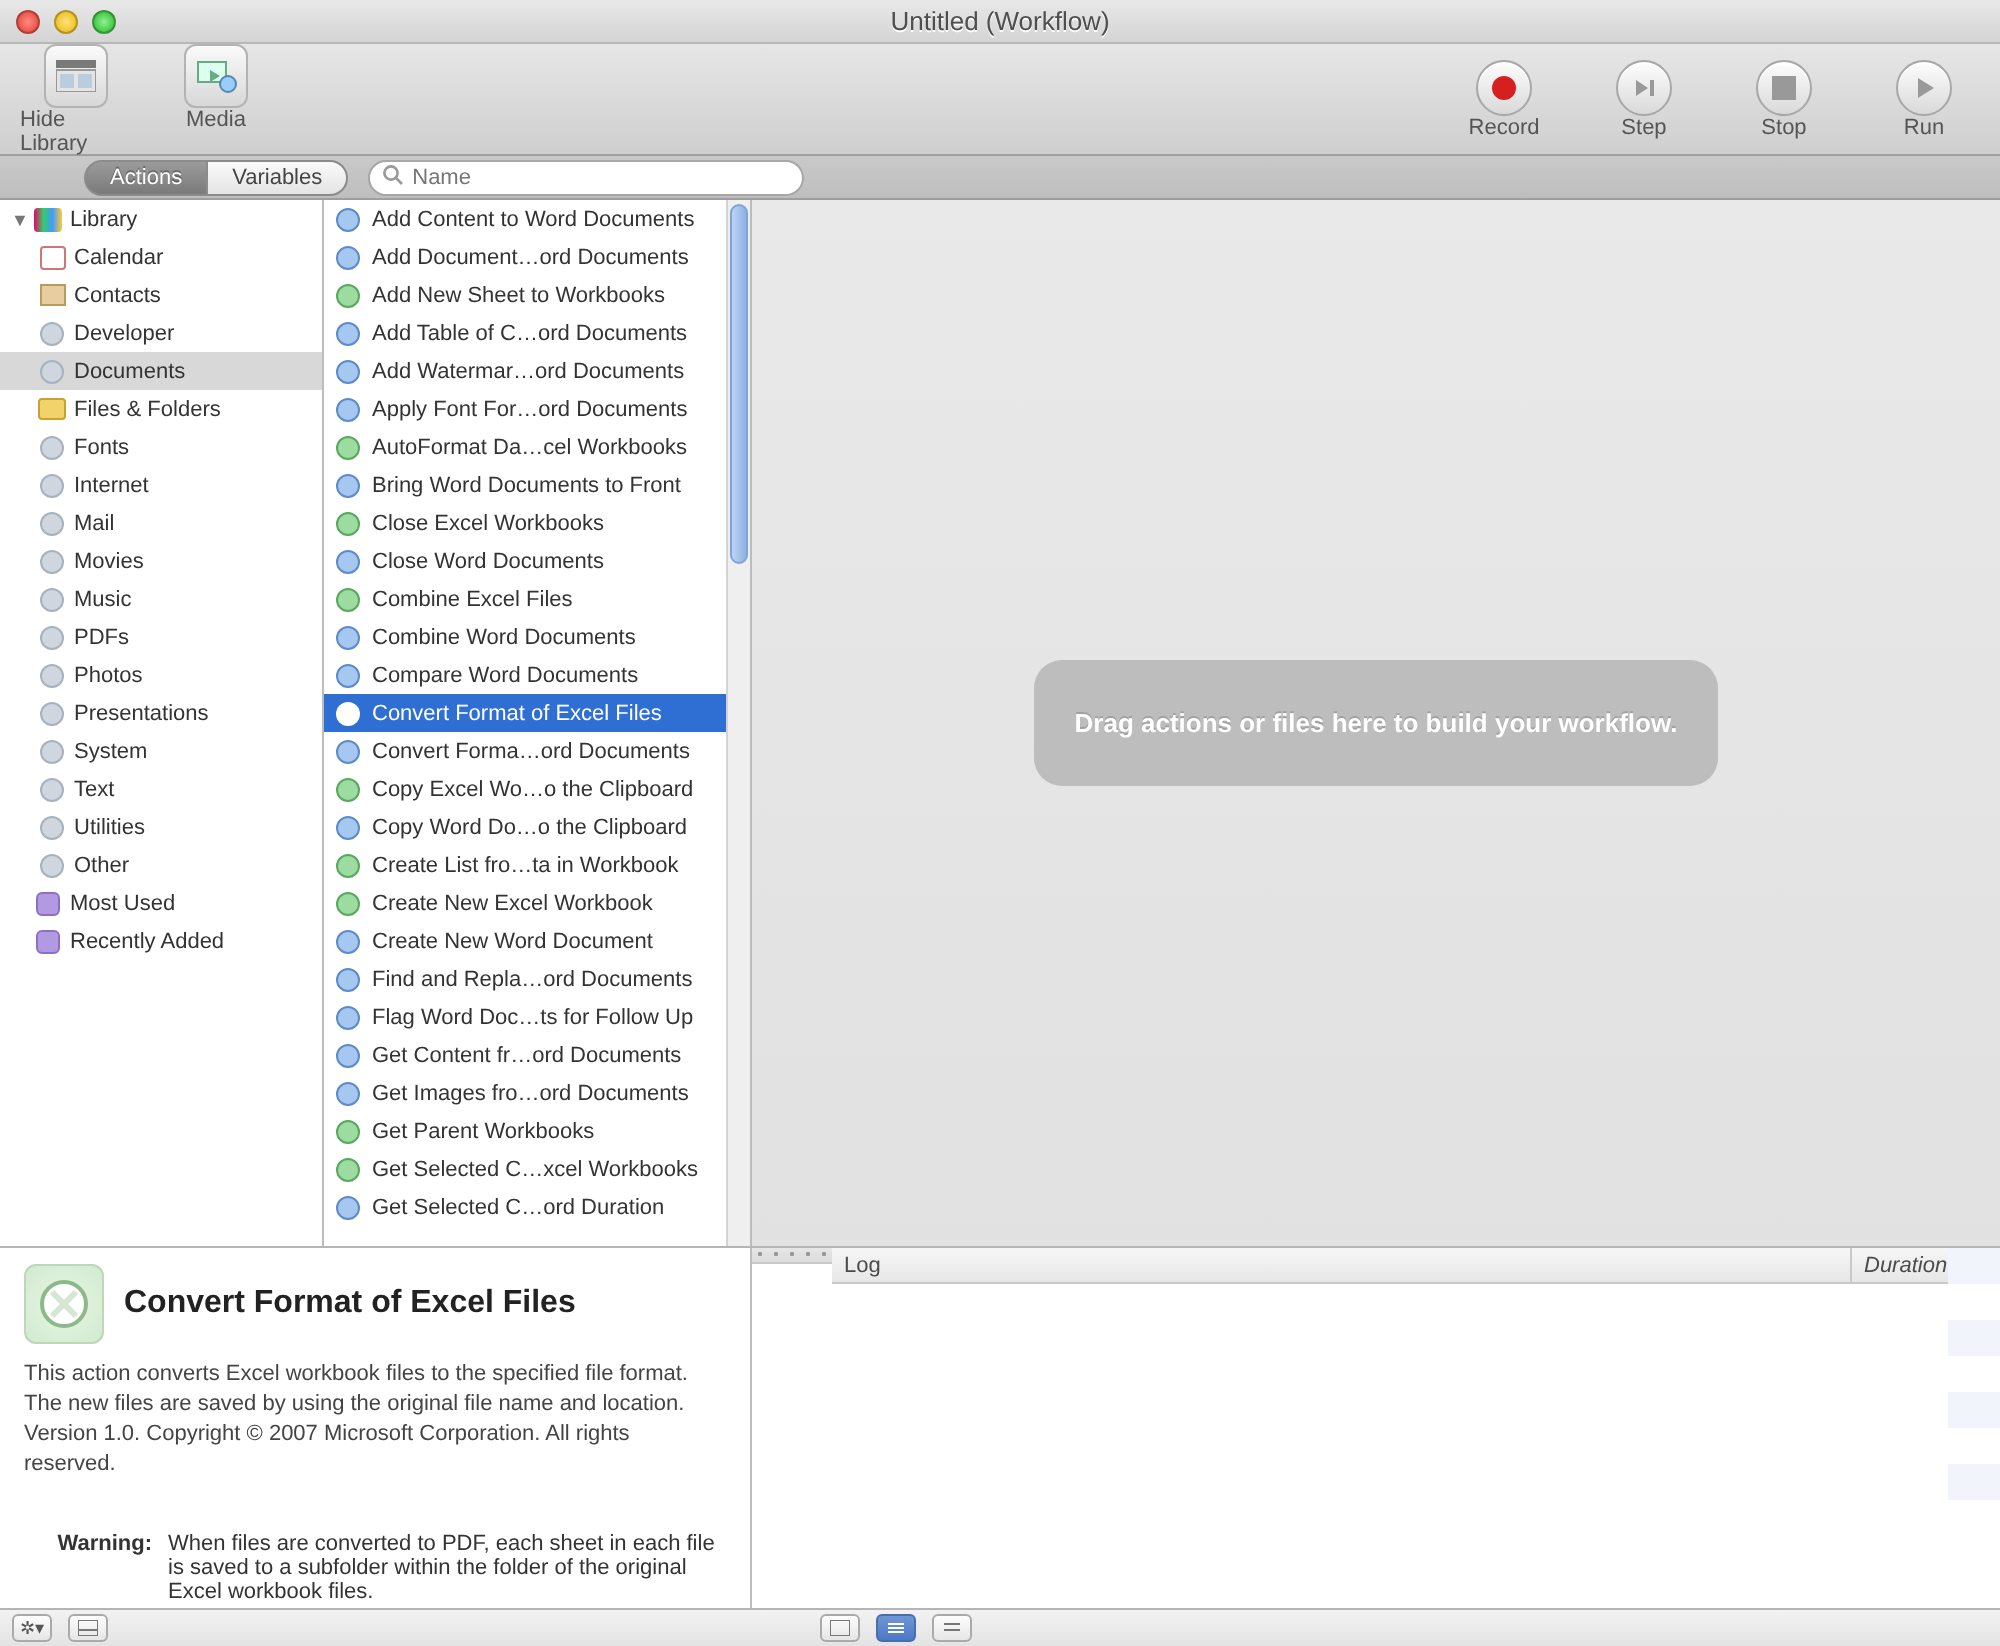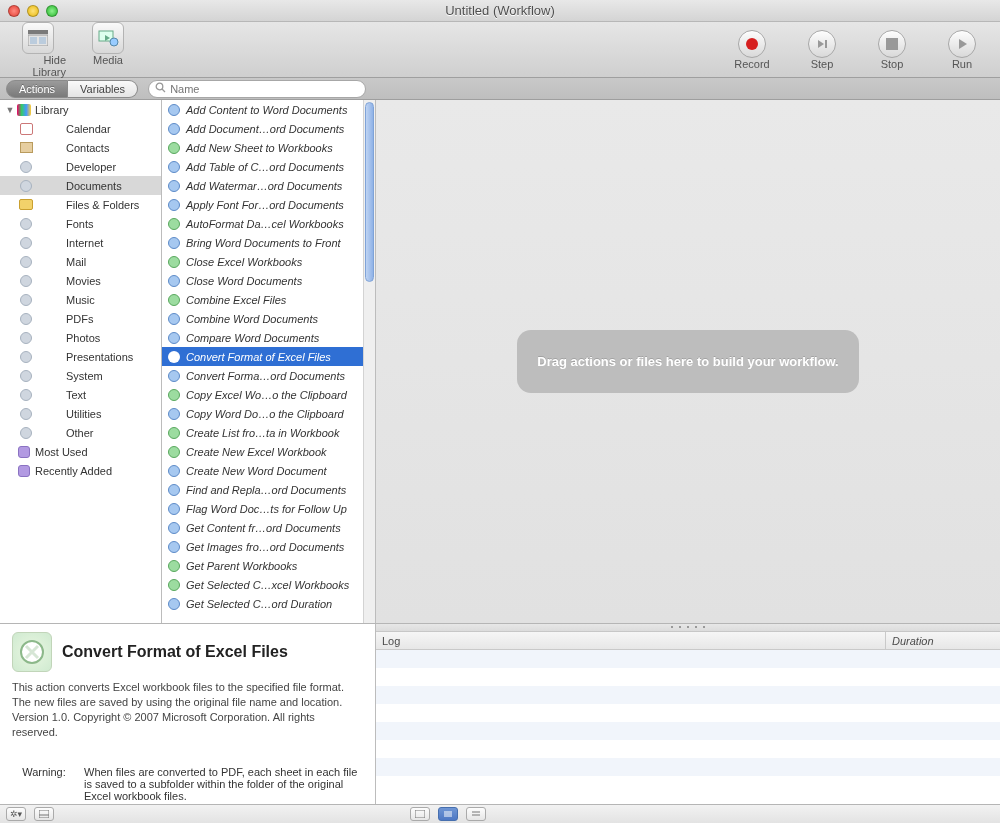--- a/index.html
+++ b/index.html
@@ -34,42 +34,42 @@
 }
 
 
 .toolbar {
   height: 56px;
   background: linear-gradient(#e6e6e6, #cfcfcf);
   border-bottom: 1px solid #9f9f9f;
   display: flex; align-items: center;
   padding: 0 10px;
 }
-.tool-group-left, .tool-group-right { display: flex; gap: 14px; text-align: right; }
+.tool-group-left, .tool-group-right { display: flex; gap: 14px; }
 .tool-group-right { margin-left: auto; }
 .tool-btn { display: flex; flex-direction: column; align-items: center; width: 56px; font-size: 11px; color: #555; }
 .tool-icon-big {
   width: 32px; height: 32px; border-radius: 6px;
   background: linear-gradient(#fafafa,#d8d8d8);
   border: 1px solid #b3b3b3; display: flex; align-items: center; justify-content: center;
 }
 .circle-btn {
   width: 28px; height: 28px; border-radius: 50%;
   background: linear-gradient(#fdfdfd,#d9d9d9);
   border: 1px solid #a7a7a7; display: flex; align-items: center; justify-content: center;
   box-shadow: inset 0 1px 0 rgba(255,255,255,.8);
 }
 .rec-dot { width: 12px; height: 12px; border-radius: 50%; background: #d62020; }
 
 
 .tabsrow {
   height: 22px;
   background: linear-gradient(#c9c9c9,#bebebe);
   border-bottom: 1px solid #9e9e9e;
-  display: flex; align-items: center;
+  display: flex; align-items: center; padding-left: 36px;
 }
 .seg {
   display: flex; margin-left: 6px;
 }
 .seg-btn {
   height: 18px; padding: 0 12px; font-size: 11px;
   border: 1px solid #8b8b8b; background: linear-gradient(#fafafa,#e4e4e4);
   display: flex; align-items: center; color: #444;
 }
 .seg-btn:first-child { border-radius: 9px 0 0 9px; }
@@ -94,28 +94,28 @@
 .col-lib { width: 162px; background: #fff; border-right: 1px solid #bcbcbc; overflow-y: auto; }
 .col-actions { width: 214px; background: #fff; border-right: 1px solid #bcbcbc; position: relative; overflow: hidden; }
 .col-workflow { flex: 1; background: linear-gradient(#e9e9e9,#e1e1e1); display: flex; align-items: center; justify-content: center; }
 
 .row {
   height: 19px; display: flex; align-items: center;
   padding-left: 4px; font-size: 11px; color: #333;
 }
 .row .arrow { width: 12px; text-align: center; color: #777; font-size: 9px; }
 .row .ico { width: 16px; height: 16px; display: inline-flex; align-items: center; justify-content: center; margin-right: 3px; }
-.row.indent1 { padding-left: 18px; gap: 29px; }
+.row.indent1 { padding-left: 18px; }
 .row.indent00 { padding-left: 4px; }
 .row.selected-lib { background: #d8d8d8; }
 
 .action-list { position: absolute; inset: 0; right: 12px; overflow: hidden; }
 .action-row {
   height: 19px; display: flex; align-items: center; padding-left: 4px; font-size: 11px;
-  white-space: nowrap; overflow: hidden; font-style: italic;
+  white-space: nowrap; overflow: hidden;
 }
 .action-row .ico { width: 16px; height: 16px; margin-right: 4px; display: inline-flex; align-items: center; justify-content: center; }
 .action-row.sel { background: #2f6fd4; color: #fff; }
 .scroll-track {
   position: absolute; right: 0; top: 0; bottom: 0; width: 12px;
   background: #efefef; border-left: 1px solid #d3d3d3;
 }
 .scroll-thumb {
   position: absolute; left: 1px; right: 1px; top: 2px; height: 180px;
   background: linear-gradient(90deg,#bfd4f3,#8fb2e7);
@@ -136,24 +136,24 @@
 }
 .info-head { display: flex; align-items: center; margin-bottom: 8px; }
 .info-head .big-icon {
   width: 40px; height: 40px; border-radius: 6px;
   background: radial-gradient(#eaf7e2,#cfead0);
   border: 1px solid #c1d5b9; margin-right: 10px; display:flex; align-items:center; justify-content:center;
 }
 .info-title { font-size: 16px; font-weight: bold; color: #222; }
 .info-desc { font-size: 11px; color: #444; line-height: 1.35; margin-bottom: 27px; }
 .info-kv { display: flex; font-size: 11px; margin-bottom: 4px; }
-.info-kv .k { width: 64px; text-align: center; font-weight: normal; margin-right: 8px; }
+.info-kv .k { width: 64px; text-align: right; font-weight: bold; margin-right: 8px; }
 .info-kv .v { flex: 1; }
 
-.logpane { flex: 1; display: flex; flex-direction: column; background: #fff; }
+.logpane { flex: 1; display: flex; background: #fff; }
 .loghead {
   height: 18px; background: linear-gradient(#f6f6f6,#e7e7e7);
   border-bottom: 1px solid #c9c9c9; display: flex; font-size: 11px; color: #4b4b4b;
 }
 .loghead .c1 { width: 510px; padding-left: 6px; border-right: 1px solid #c9c9c9; display:flex; align-items:center; }
 .loghead .c2 { flex: 1; padding-left: 6px; display:flex; align-items:center;font-style:italic; }
 .logbody { flex: 1; }
 .logbody .lr { height: 18px; }
 .logbody .lr:nth-child(odd) { background: #f1f5fb; }
 .logbody .lr:nth-child(even) { background: #fff; }

